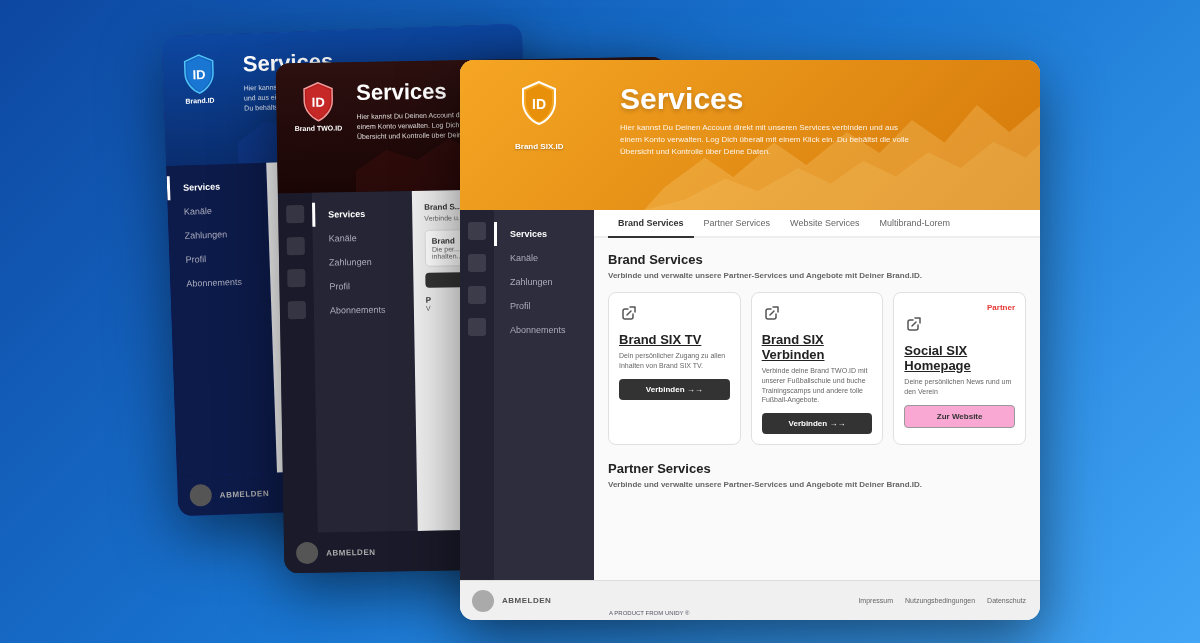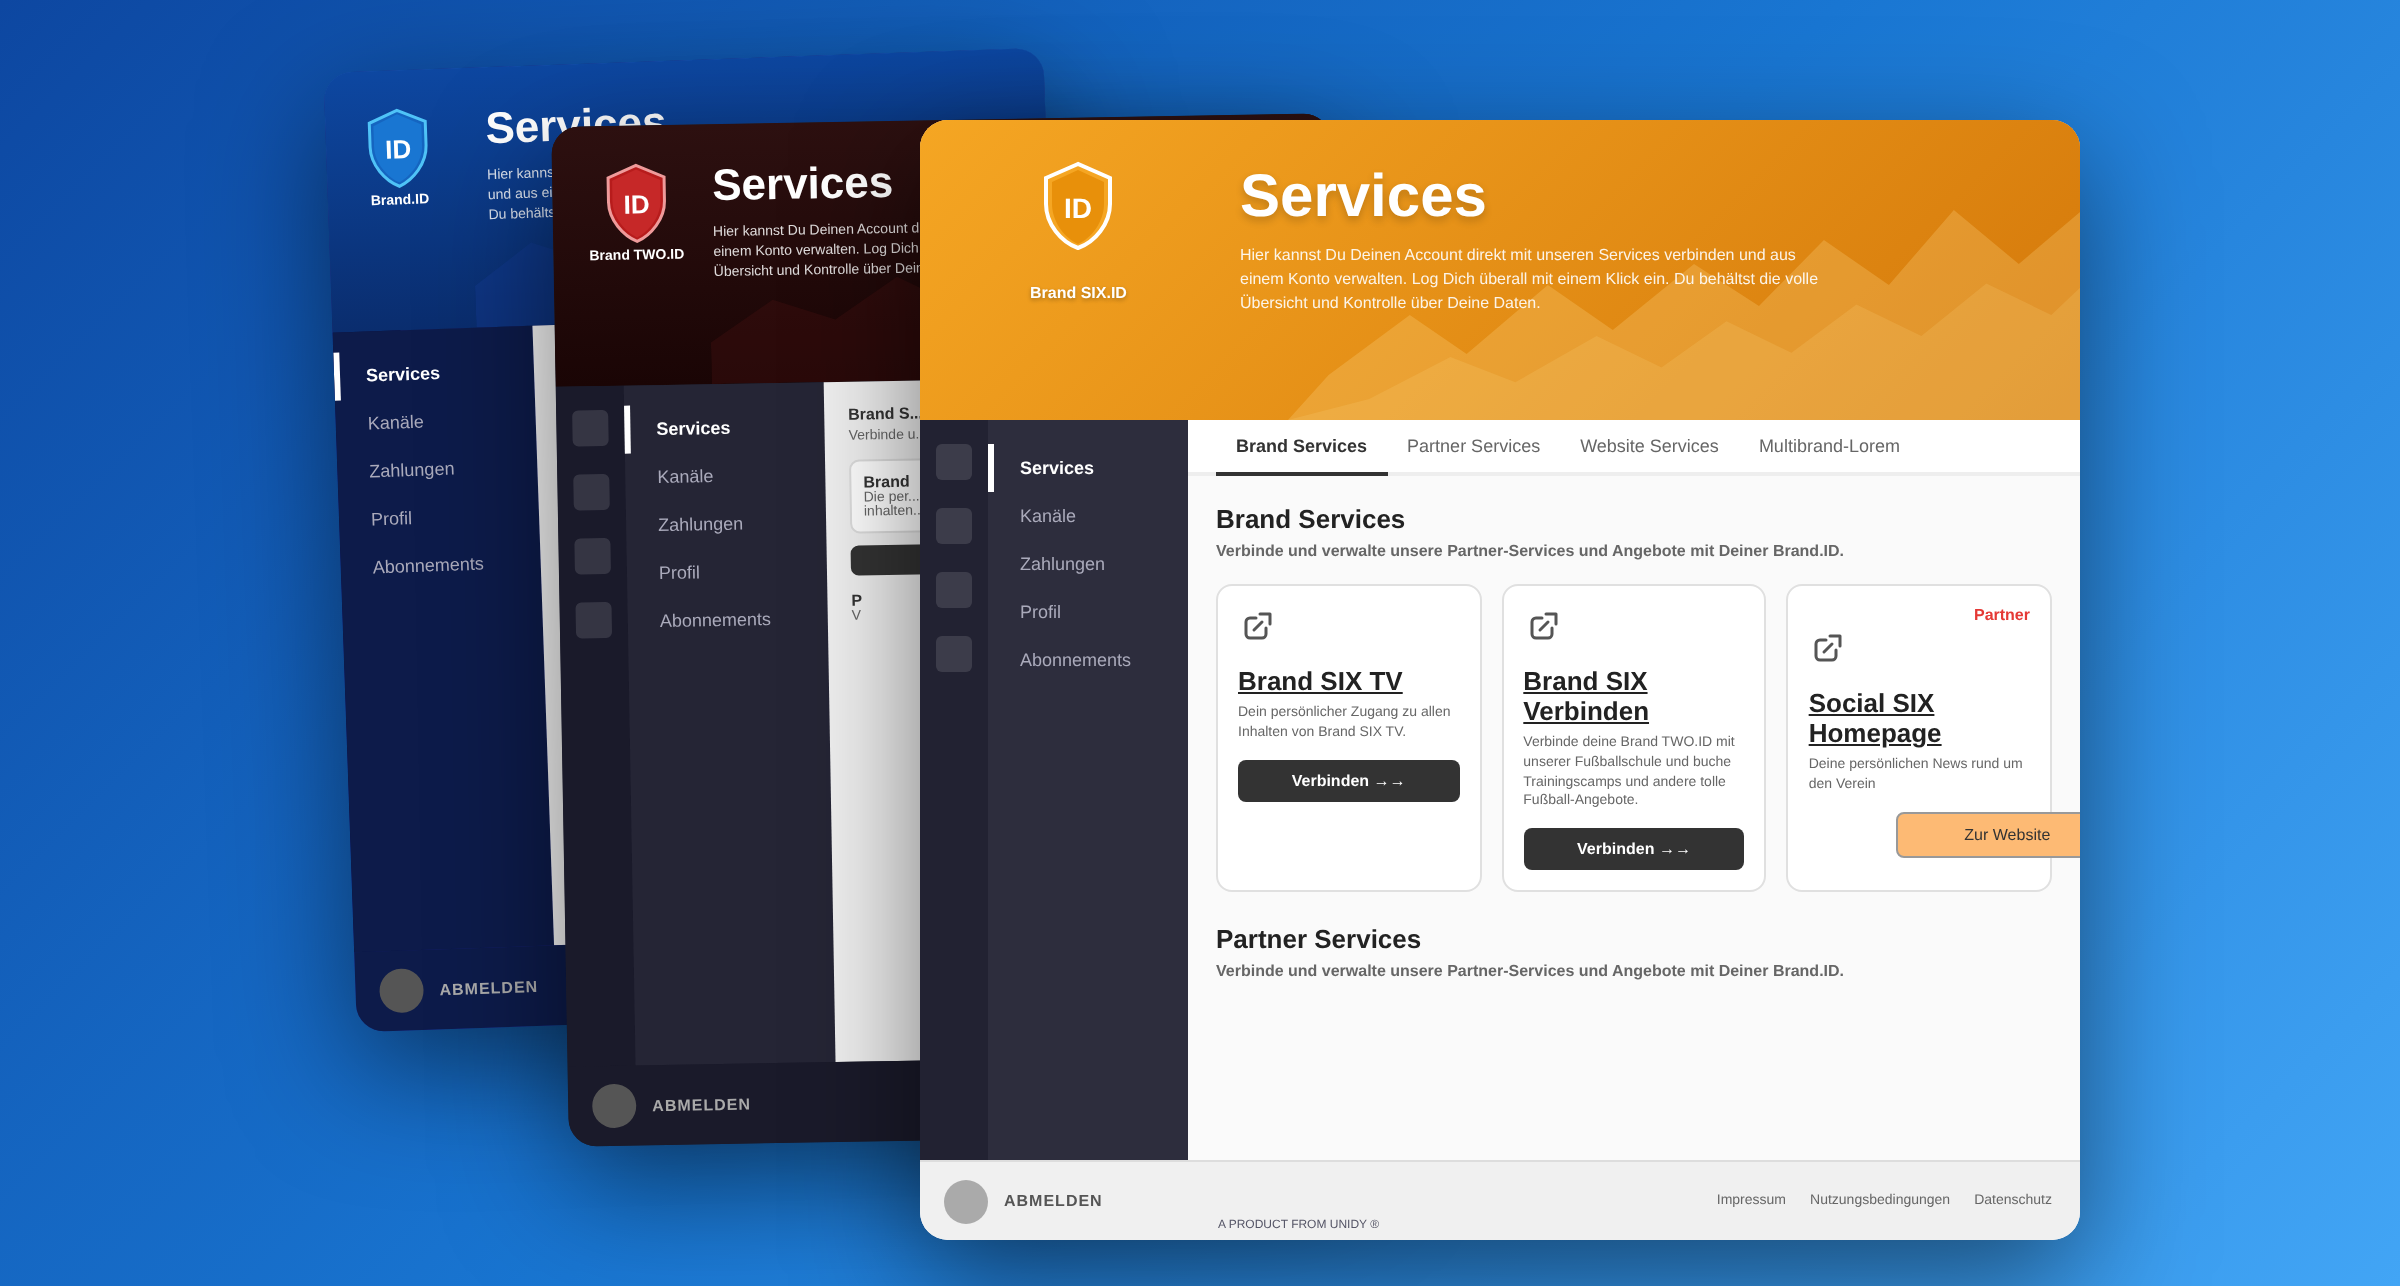--- a/index.html
+++ b/index.html
@@ -386,29 +386,28 @@
       font-size: 8px;
       font-weight: 700;
       cursor: pointer;
       text-align: center;
     }
 
     .website-btn {
       display: block;
       width: 100%;
       padding: 6px;
-      background: #fdba74;
+      background: #f9a8d4;
       color: #333;
       border: 1px solid #999;
       border-radius: 4px;
       font-size: 8px;
-      font-weight: 400;
+      font-weight: 700;
       cursor: pointer;
       text-align: center;
-      margin-left: 44px;
     }
 
     .partner-section {
       margin-top: 8px;
     }
 
     .window-3 .footer-bar {
       position: absolute;
       bottom: 0;
       left: 0;

